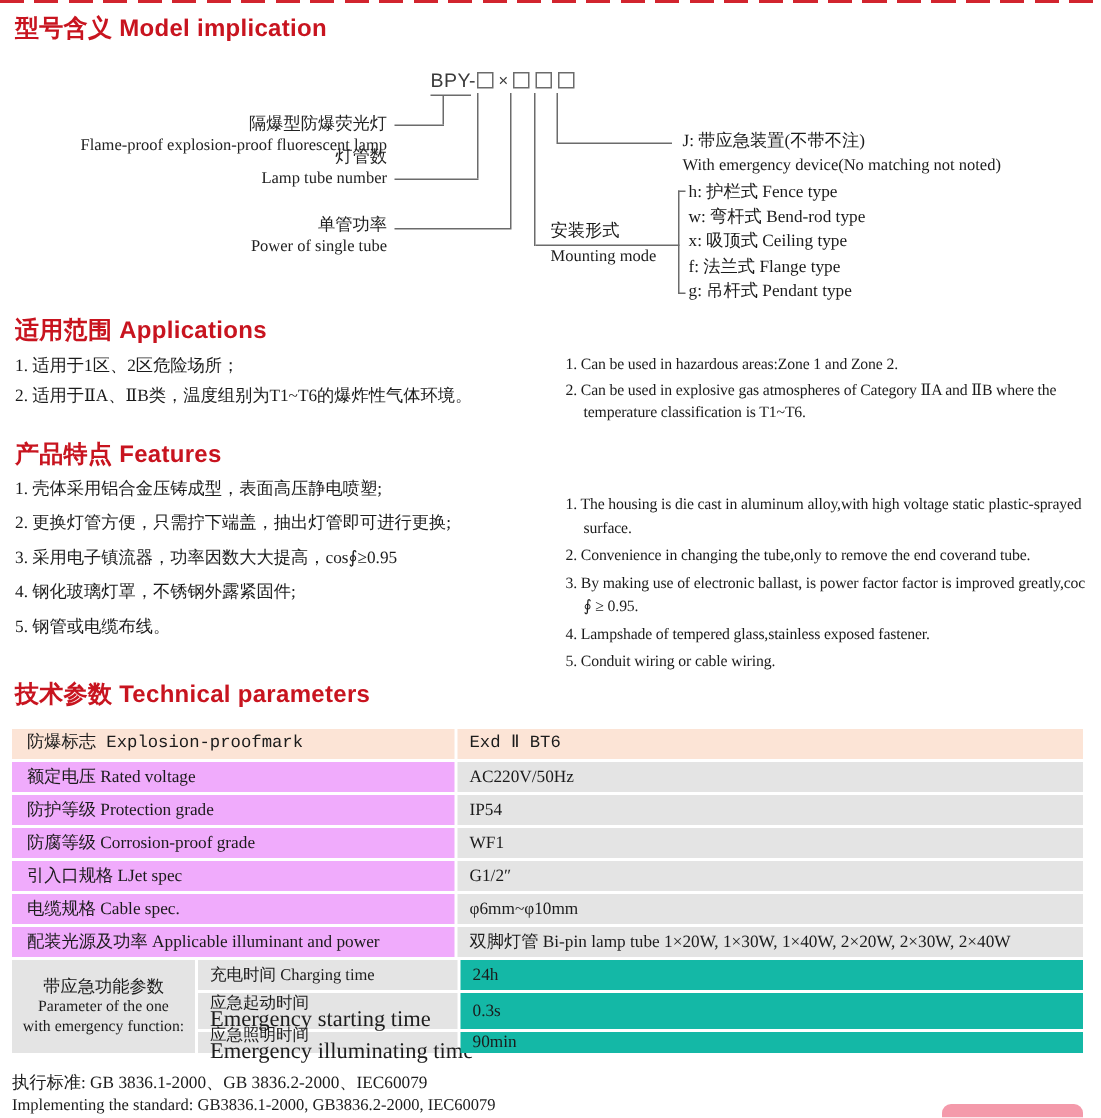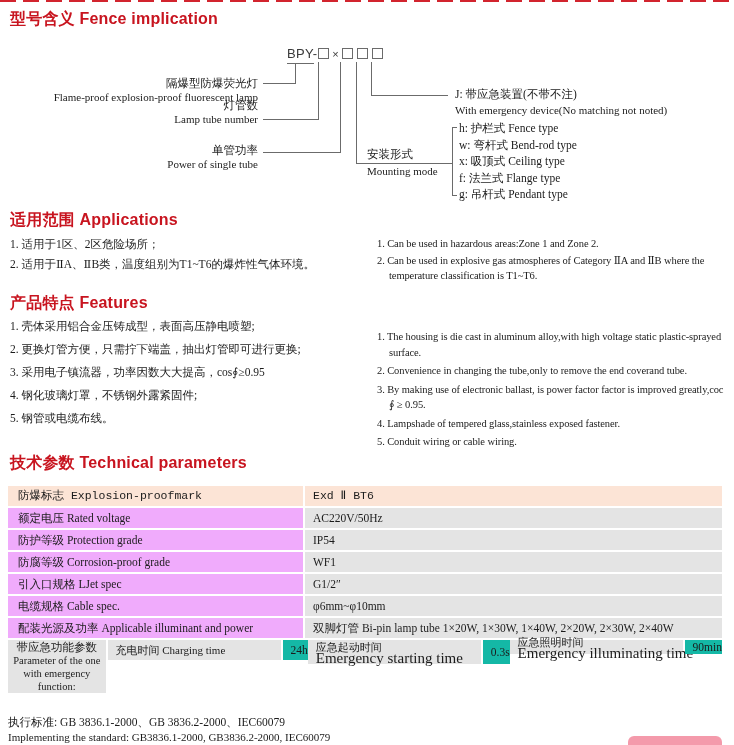--- a/index.html
+++ b/index.html
@@ -51,21 +51,21 @@
   .trow{display:flex;margin-bottom:2px;}
   .tlabel{width:295px;background:#f0abfc;padding-left:10px;height:20px;line-height:20px;
           box-sizing:border-box;margin-right:2px;white-space:nowrap;}
   .tvalue{flex:1;background:#e4e4e4;padding-left:8px;height:20px;line-height:20px;white-space:nowrap;}
   .trow.peach .tlabel,.trow.peach .tvalue{background:#fce4d6;font-family:Liberation Mono, monospace;}
   .egroup{display:flex;}
   .eglabel{width:122px;background:#e4e4e4;margin-right:2px;display:flex;flex-direction:column;
            justify-content:center;align-items:center;text-align:center;}
   .eglabel .l1{font-size:11.5px;line-height:14px;}
   .eglabel .l2,.eglabel .l3{font-size:10.5px;line-height:13px;}
-  .erows{flex:1;display:flex;flex-direction:row;}
+  .erows{flex:1;display:flex;flex-direction:column;}
   .erow{display:flex;margin-bottom:2px;}
   .erow:last-child{margin-bottom:0;}
   .esub{width:173px;background:#e4e4e4;margin-right:2px;padding-left:8px;box-sizing:border-box;
         display:flex;flex-direction:column;justify-content:center;white-space:nowrap;}
   .esub .cnl{font-size:11px;line-height:11px;}
   .esub .enl{font-size:15px;line-height:10px;}
   .evalue{flex:1;background:#14b8a6;padding-left:8px;display:flex;align-items:center;white-space:nowrap;}
   .h20{height:20px;} .h24{height:24px;} .h22{height:14px;}
   
   .footer{position:absolute;left:8px;top:715px;line-height:15px;white-space:nowrap;}
@@ -74,21 +74,21 @@
   .pink-badge{position:absolute;left:628px;top:736px;width:94px;height:12px;
               background:#f49aab;border-radius:6px 6px 0 0;}
 </style>
 </head>
 <body>
 
 <div class="page">
 
   <div class="top-strip"></div>
 
-  <h1 class="sec-heading" style="top:9px">型号含义  Fence implication</h1>
+  <h1 class="sec-heading" style="top:9px">型号含义  Model implication</h1>
 
   <div>
     <div class="code-row">
       <span class="code-prefix">BPY-</span>
       <span class="mbox mb1"></span>
       <span class="code-x">×</span>
       <span class="mbox mb2"></span>
       <span class="mbox mb3"></span>
       <span class="mbox"></span>
     </div>

